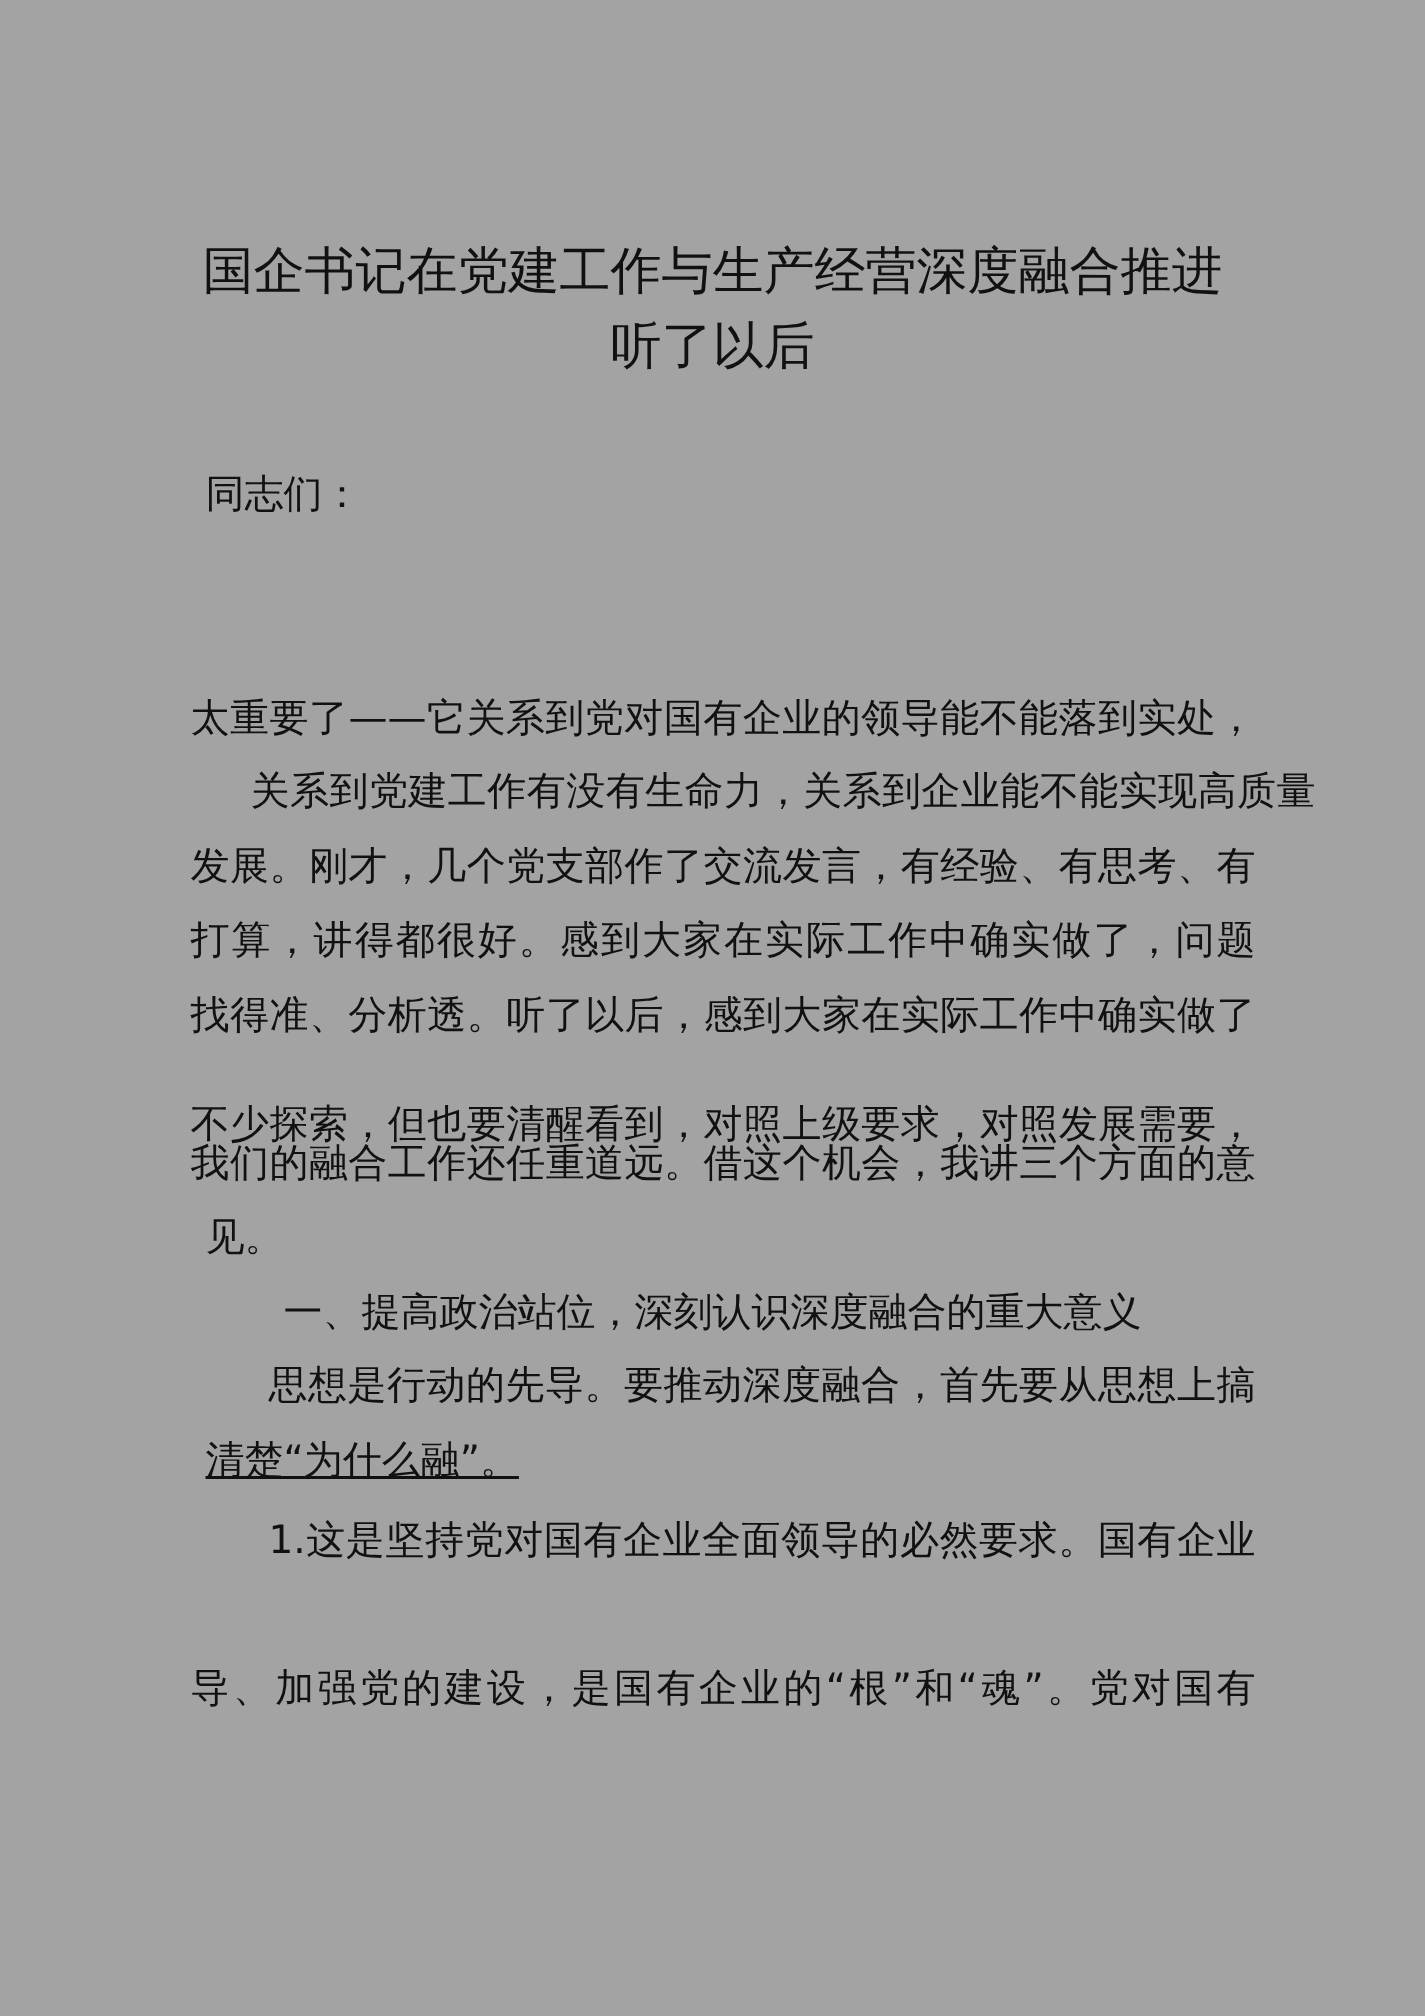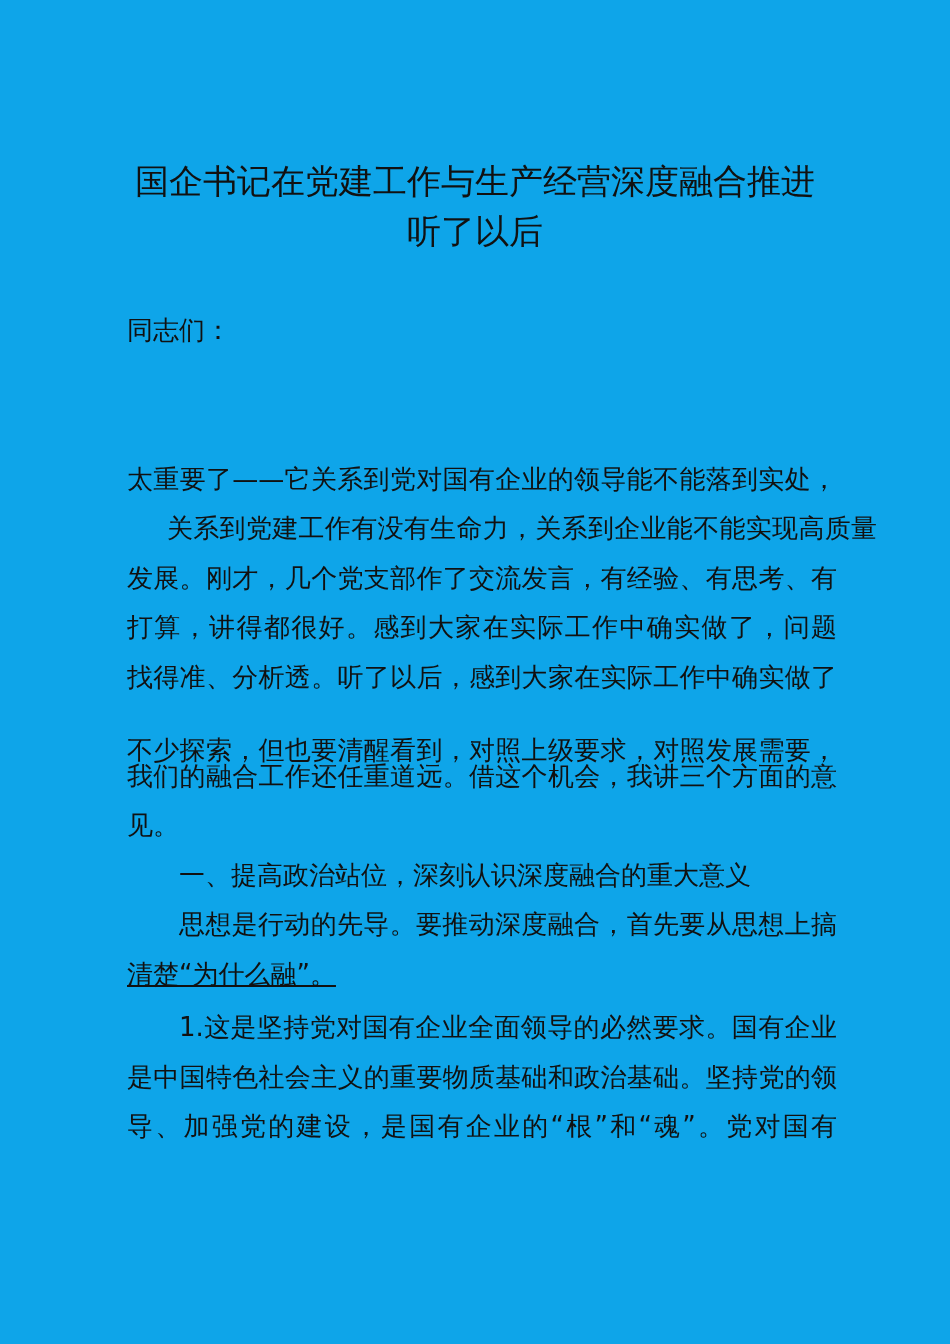--- a/index.html
+++ b/index.html
@@ -13,21 +13,21 @@
       position: relative;
       overflow: hidden;
       color: #111111;
       font-family: "DejaVu Sans", "Liberation Sans", sans-serif;
     }
     .page {
       position: absolute;
       left: 0; top: 0;
       width: 950px;
       height: 1344px;
-      background: #0ea5e9;
+      background: #a3a3a3;
     }
     .title {
       position: absolute;
       left: 100px;
       width: 750px;
       text-align: center;
       font-size: 34px;
       line-height: 46px;
       white-space: nowrap;
       letter-spacing: 0px;
@@ -39,20 +39,21 @@
       left: 127px;
       width: 710px;
       font-size: 26px;
       line-height: 34px;
       white-space: nowrap;
       text-align: justify;
       text-align-last: justify;
     }
     .line.last {
       text-align-last: left;
+      margin-left: 10px;
     }
     .indent {
       left: 179px;
       width: 658px;
     }
   </style>
 </head>
 <body>
 
 <div class="page">
@@ -70,16 +71,15 @@
   <div class="line" style="top:733px;">不少探索，但也要清醒看到，对照上级要求，对照发展需要，</div>
   <div class="line" style="top:759px;">我们的融合工作还任重道远。借这个机会，我讲三个方面的意</div>
   <div class="line last" style="top:808px;">见。</div>
 
   <div class="line indent last" style="top:858px;">一、提高政治站位，深刻认识深度融合的重大意义</div>
 
   <div class="line indent" style="top:907px;">思想是行动的先导。要推动深度融合，首先要从思想上搞</div>
   <div class="line last" style="top:957px;text-decoration:underline;">清楚“为什么融”。</div>
 
   <div class="line indent" style="top:1010px;">1.这是坚持党对国有企业全面领导的必然要求。国有企业</div>
-  <div class="line" style="top:1060px;">是中国特色社会主义的重要物质基础和政治基础。坚持党的领</div>
   <div class="line" style="top:1109px;">导、加强党的建设，是国有企业的“根”和“魂”。党对国有</div>
 
 </div>
 
 </body></html>

